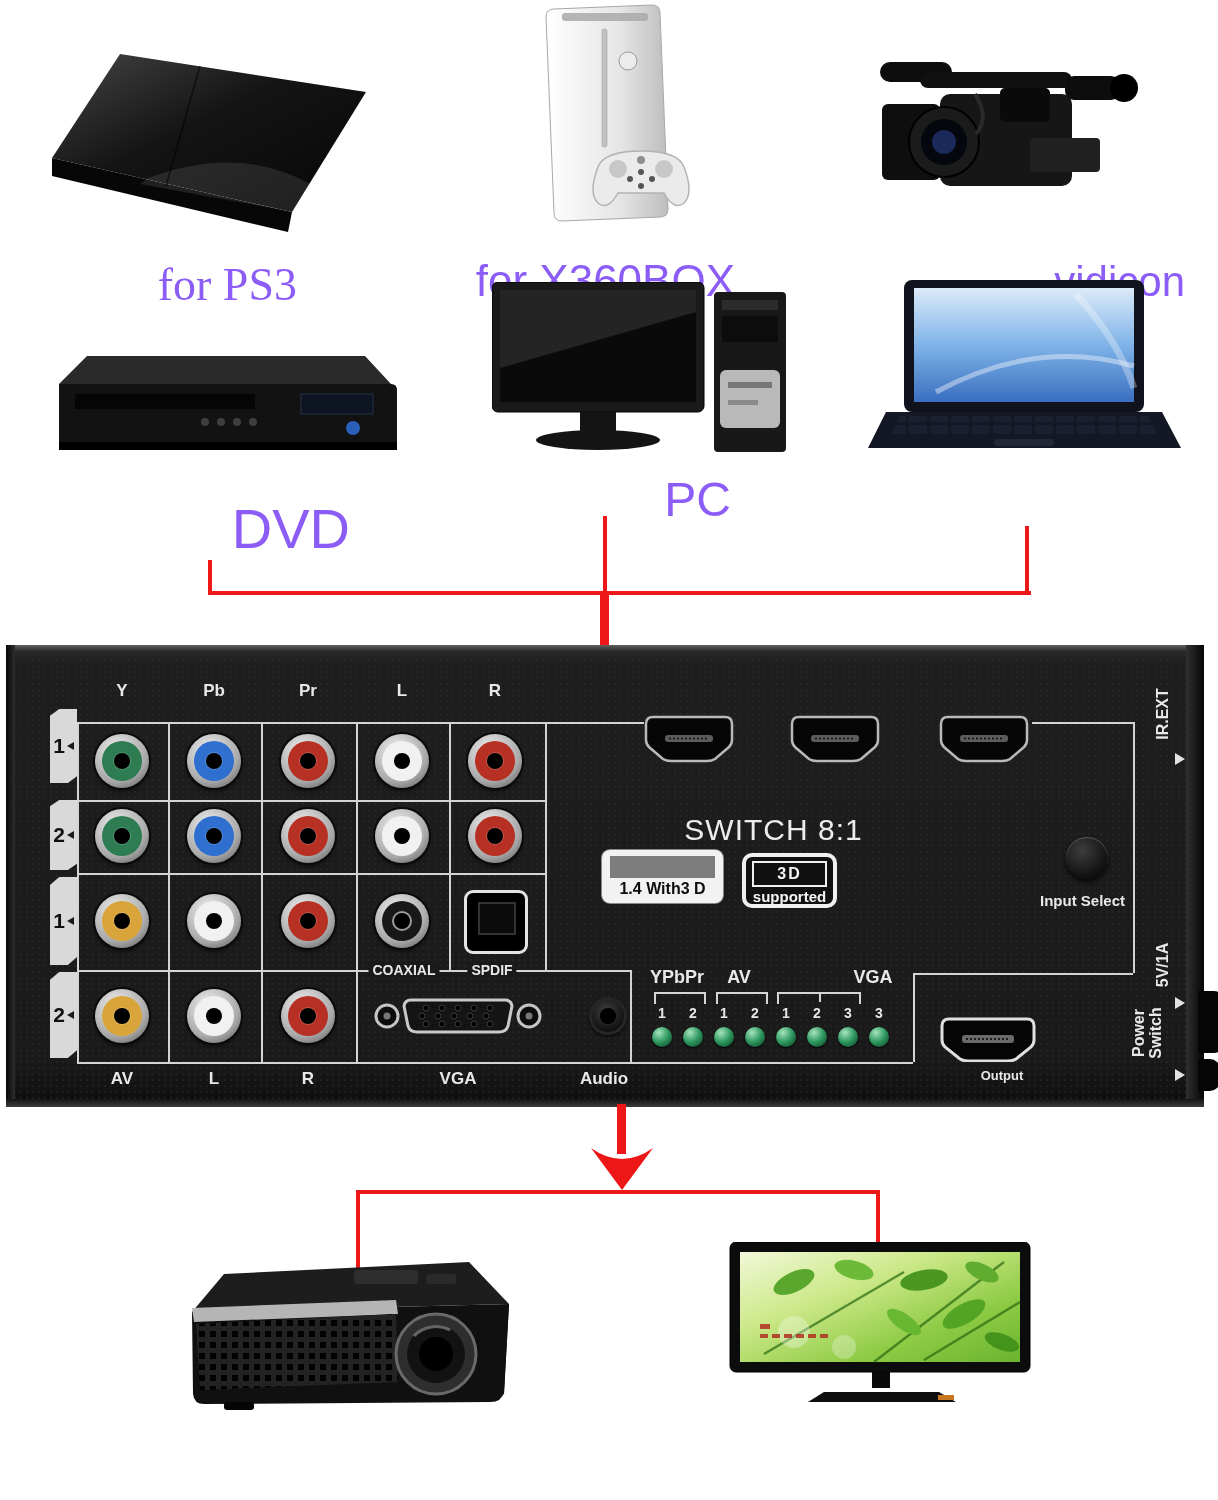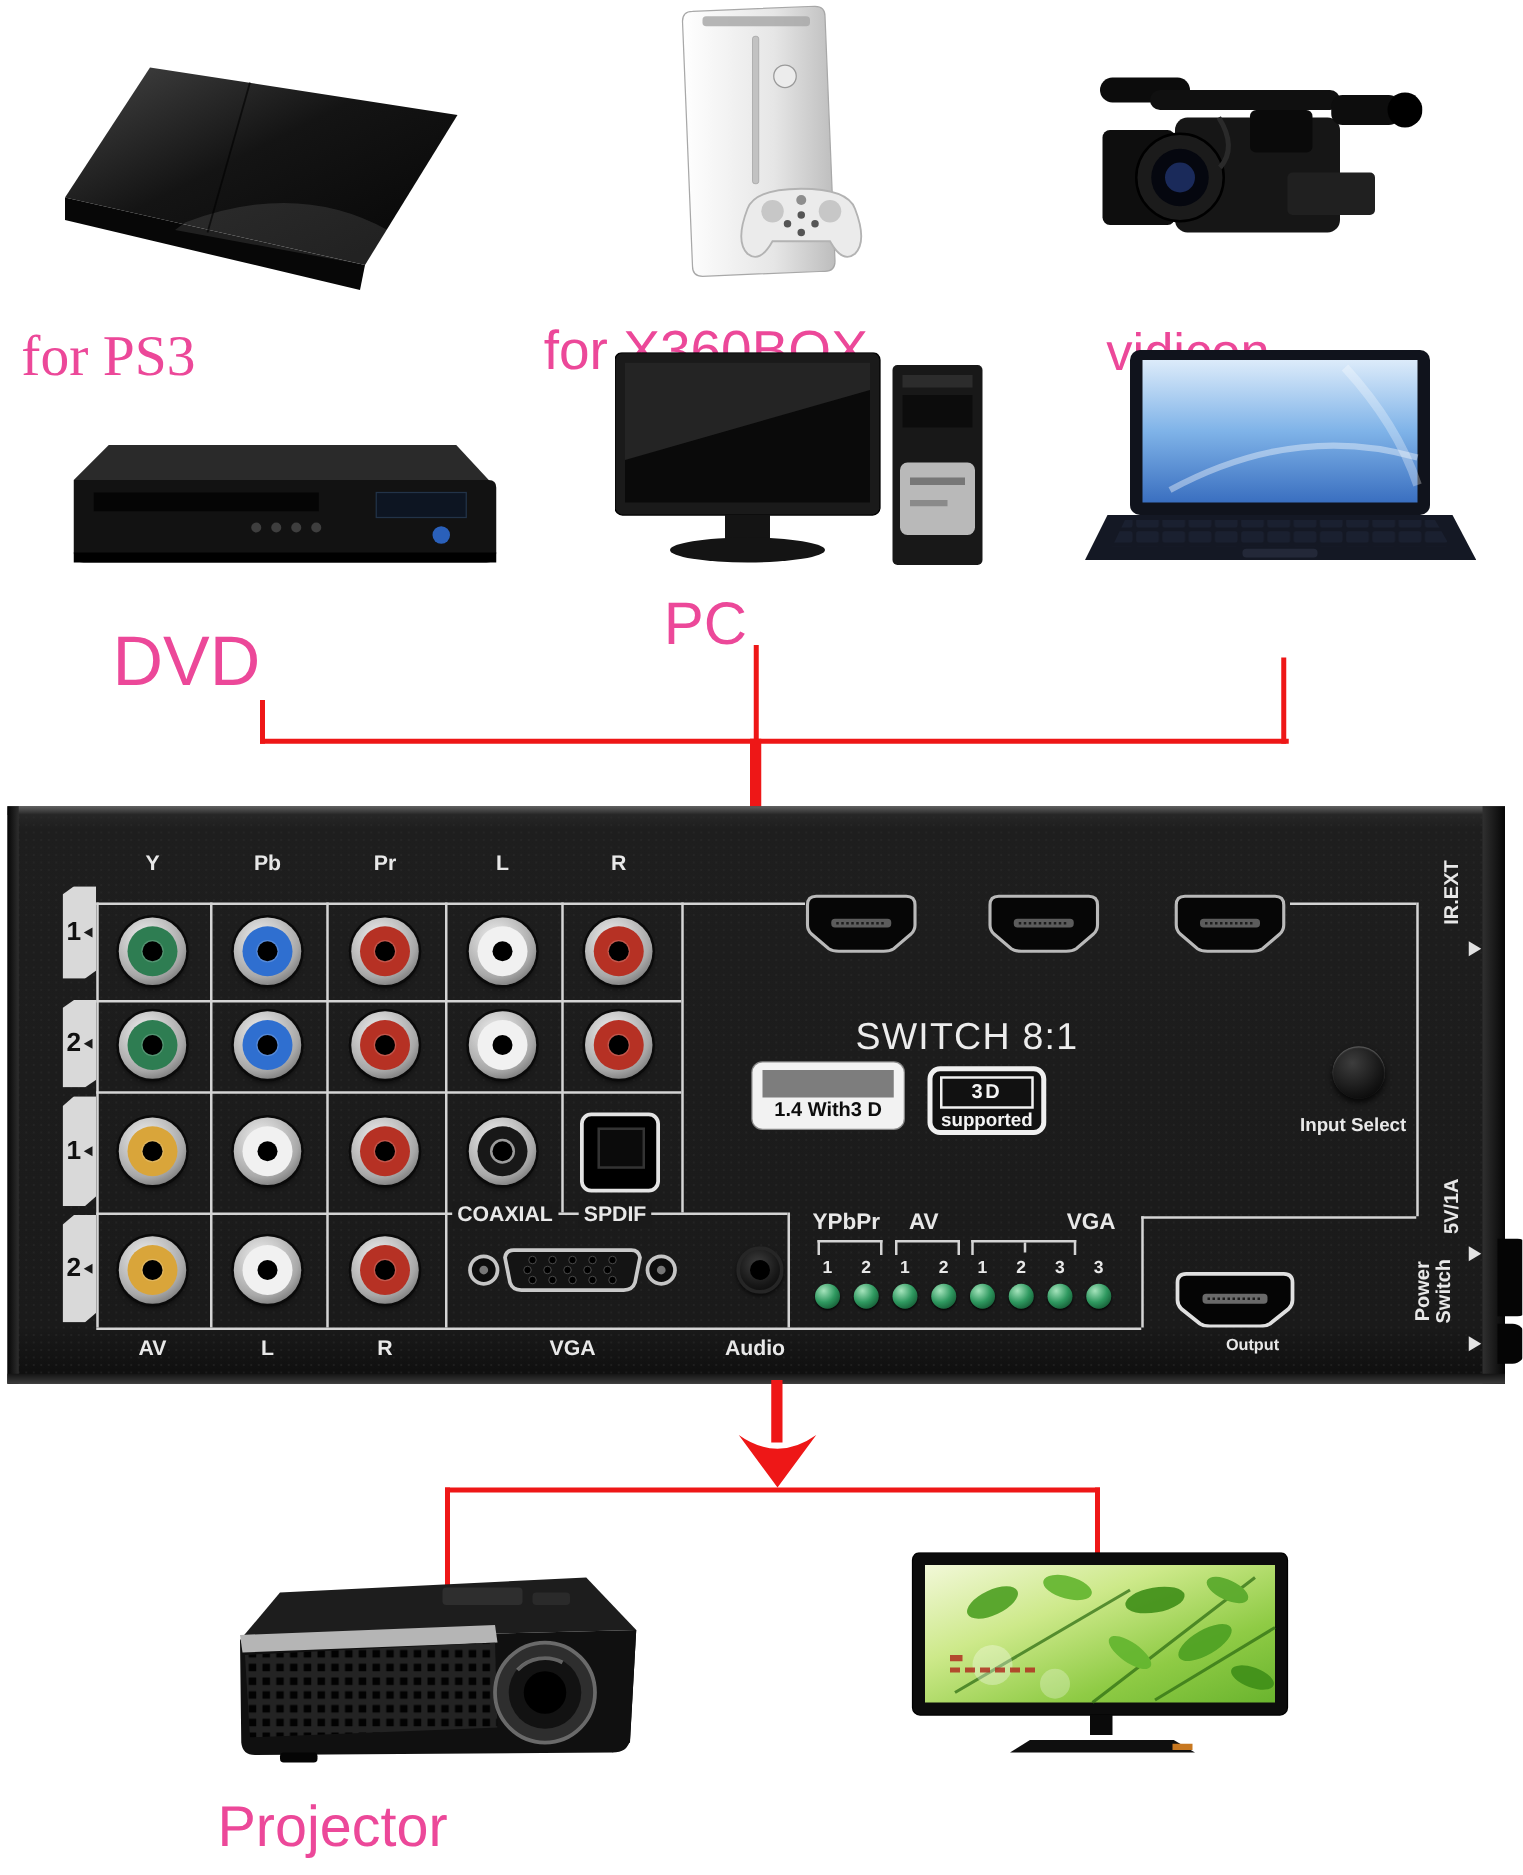--- a/index.html
+++ b/index.html
@@ -3,21 +3,21 @@
 <meta charset="utf-8">
 <style>
   :root{
     --red:#ee1717; --panel:#1c1c1c; --line:#d4d4d4; --ink:#e8e8e8;
     --g:#2e7d52; --b:#2f6fd0; --r:#b63124; --w:#f1f1f1; --y:#d9a53a;
   }
   html,body{margin:0;padding:0;background:#fff;}
   .canvas{position:relative;width:1218px;height:1500px;background:#fff;overflow:hidden;
           font-family:"Liberation Sans",sans-serif;}
   .fig{position:absolute;}
-  .cap{position:absolute;text-align:left;color:#ec4899;white-space:nowrap;}
+  .cap{position:absolute;text-align:right;color:#8b5cf6;white-space:nowrap;}
   .sans{font-family:"Liberation Sans",sans-serif;font-weight:400;}
   .serif{font-family:"Liberation Serif",serif;font-weight:400;}
   .red{position:absolute;background:var(--red);}
   
   .device{position:absolute;left:6px;top:645px;width:1198px;height:462px;
           background:linear-gradient(180deg,#2b2b2b 0%,#1e1e1e 4%,#1a1a1a 90%,#0d0d0d 100%);}
   .texture{position:absolute;inset:0;background-image:radial-gradient(circle,#2e2e2e .8px,transparent .95px);
            background-size:6px 6px;opacity:.45;}
   .edge-left{position:absolute;left:0;top:0;bottom:0;width:9px;background:linear-gradient(90deg,#060606,#2e2e2e);}
   .edge-right{position:absolute;left:1180px;top:0;bottom:0;width:18px;background:linear-gradient(90deg,#303030,#050505);}
@@ -63,21 +63,21 @@
   .led{position:absolute;width:20px;height:20px;border-radius:50%;
        background:radial-gradient(circle at 35% 28%,#a5e4bc,#2f9960 48%,#176038 80%,#0b3a21);
        box-shadow:0 1px 2px #000;}
   .lednum{position:absolute;width:18px;text-align:center;color:var(--ink);font-weight:700;font-size:14px;}
   .brk{position:absolute;height:10px;border:2px solid var(--line);border-bottom:none;}
   .brk .tick{position:absolute;left:50%;top:0;width:2px;height:8px;background:var(--line);}
   .rot{position:absolute;transform:translate(-50%,-50%) rotate(-90deg);white-space:nowrap;
        color:var(--ink);font-weight:700;font-size:16px;text-align:center;line-height:1.05;}
   .side-arrow-icon{position:absolute;width:0;height:0;border-top:6px solid transparent;
        border-bottom:6px solid transparent;border-left:10px solid #e2e2e2;}
-  .midlabel{position:absolute;color:var(--ink);font-weight:700;font-size:17px;background:#1a1a1a;
+  .midlabel{position:absolute;color:var(--ink);font-weight:700;font-size:14px;background:#1a1a1a;
        padding:0 4px;white-space:nowrap;transform:translateX(-50%);}
 </style>
 </head>
 <body>
 
 <div class="canvas">
 
   <svg class="fig" style="left:48px;top:16px" width="345" height="250">
     <defs>
         <linearGradient id="psg" x1="0" y1="0" x2="1" y2="1">
@@ -392,21 +392,20 @@
     <path d="M28,56 L232,48 L234,62 L30,70 Z" fill="#b5b5b5"></path>
     <rect x="28" y="60" width="210" height="80" fill="url(#vent)" clip-path="url(#grille)"></rect>
     <rect x="190" y="18" width="64" height="14" rx="3" fill="#2e2e2e"></rect>
     <rect x="262" y="22" width="30" height="10" rx="3" fill="#2a2a2a"></rect>
     <circle cx="272" cy="102" r="40" fill="#2e2e2e" stroke="#6a6a6a" stroke-width="3"></circle>
     <circle cx="272" cy="102" r="29" fill="#121212"></circle>
     <circle cx="272" cy="102" r="17" fill="#000"></circle>
     <path d="M250,84 A30,30 0 0 1 286,78" stroke="#9a9a9a" stroke-width="3" fill="none" opacity=".6"></path>
     <rect x="60" y="150" width="30" height="8" rx="3" fill="#050505"></rect>
   </svg>
-  <div class="cap sans" style="left:174px;top:1434px;width:300px;font-size:46px">Projector</div>
 
   <svg class="fig" style="left:724px;top:1242px" width="322" height="172">
     <defs>
         <linearGradient id="leafbg" x1="0" y1="0" x2="1" y2="1">
       <stop offset="0" stop-color="#f2f8d8"></stop>
           <stop offset=".35" stop-color="#cde98a"></stop>
       <stop offset=".7" stop-color="#8fcb45"></stop>
           <stop offset="1" stop-color="#6ab42e"></stop>
     </linearGradient>
       </defs>

